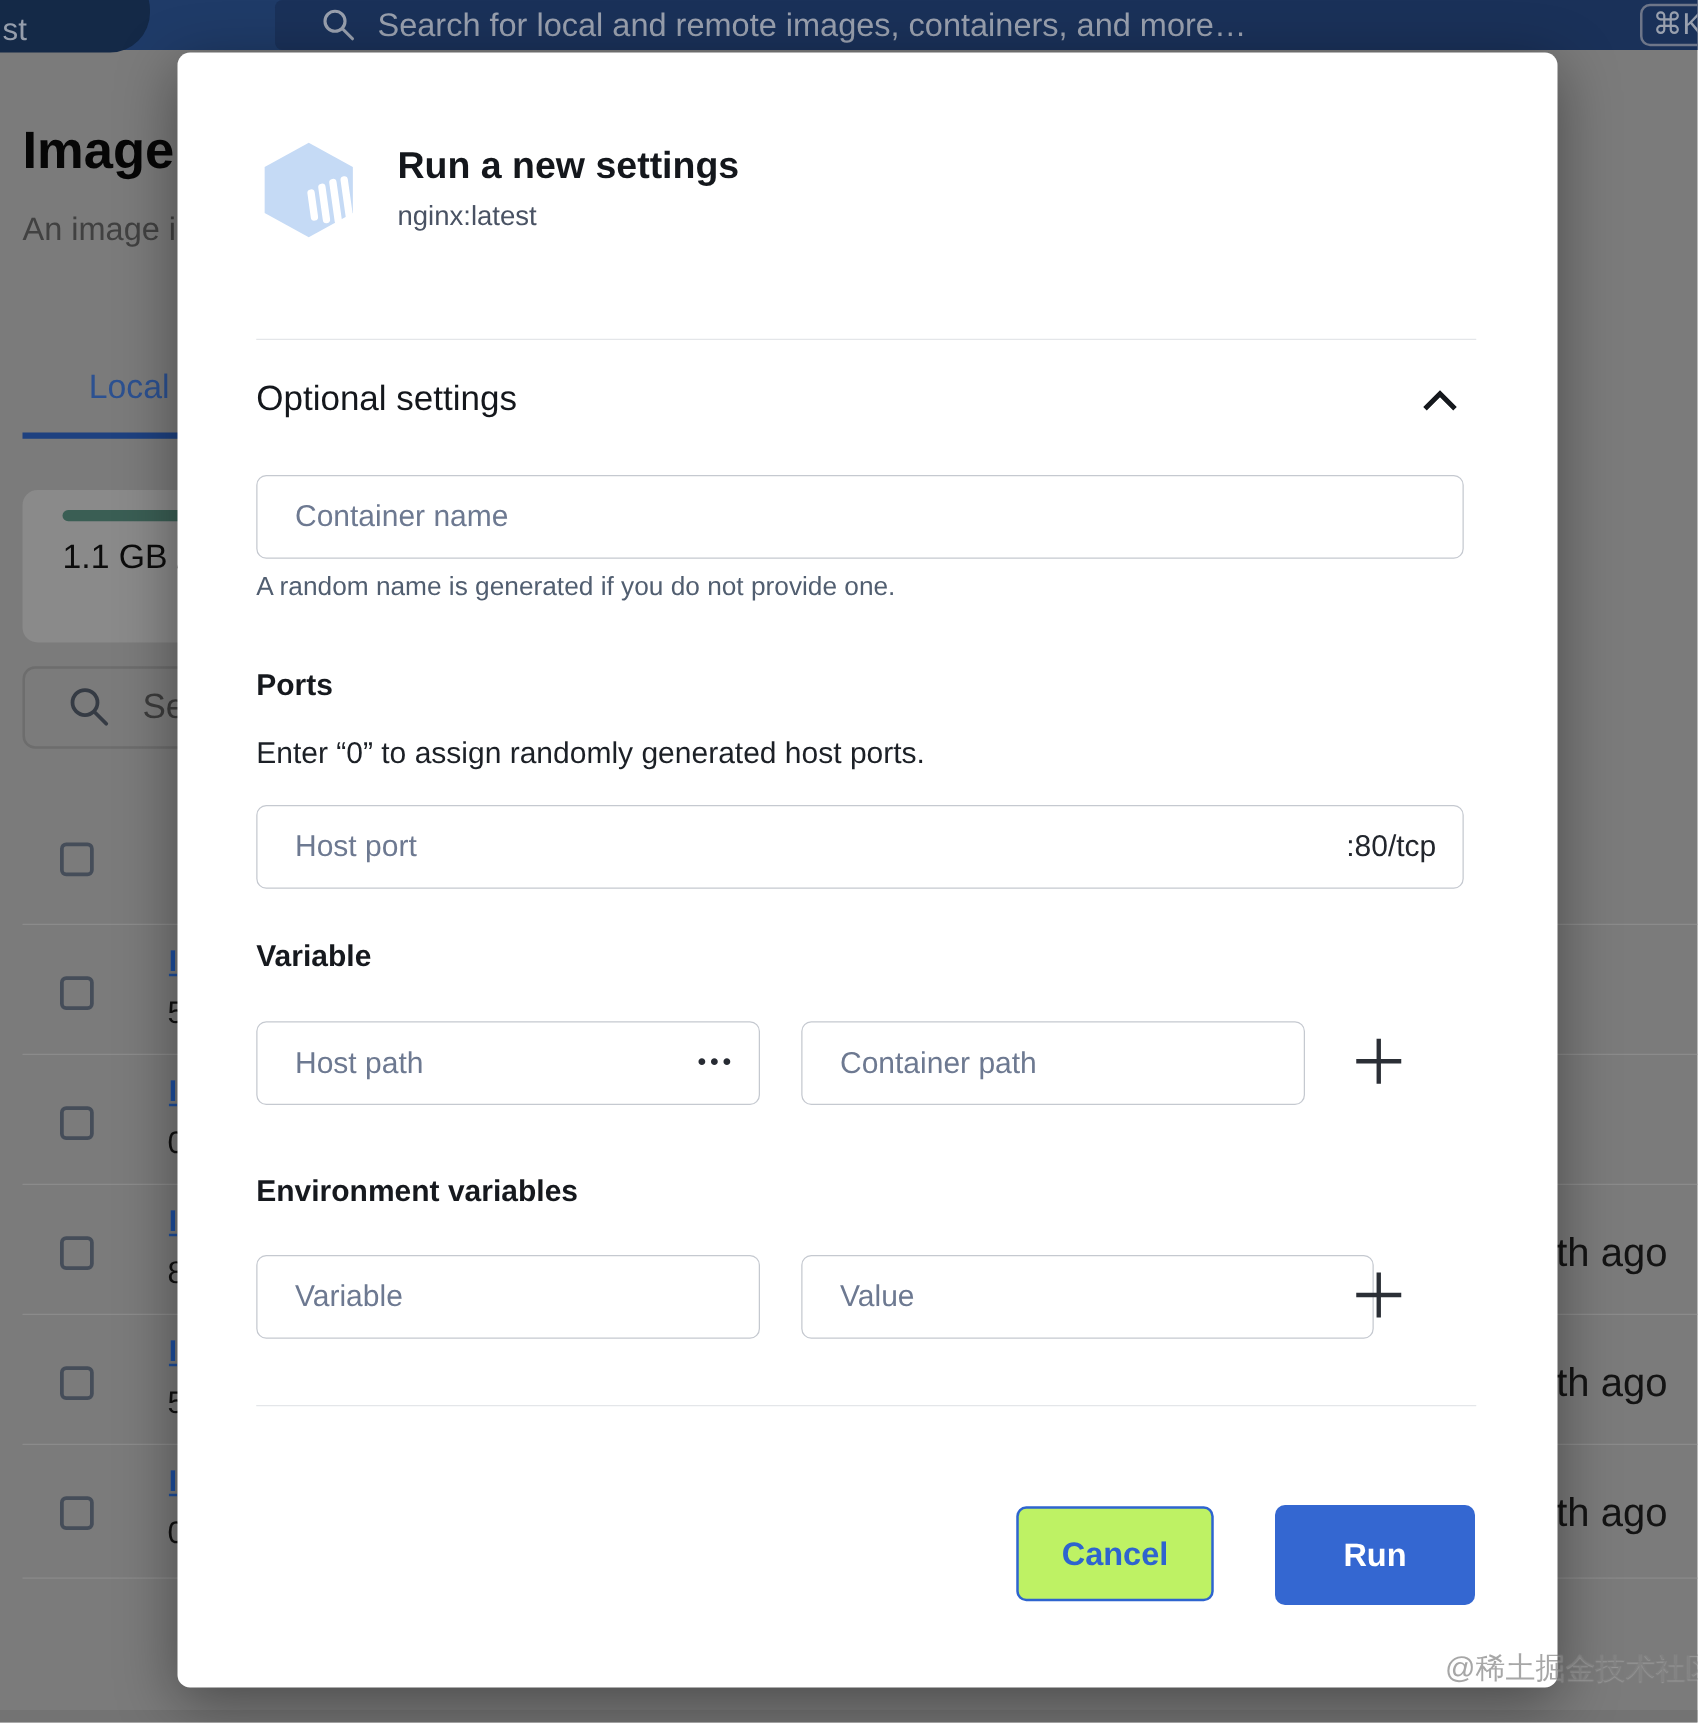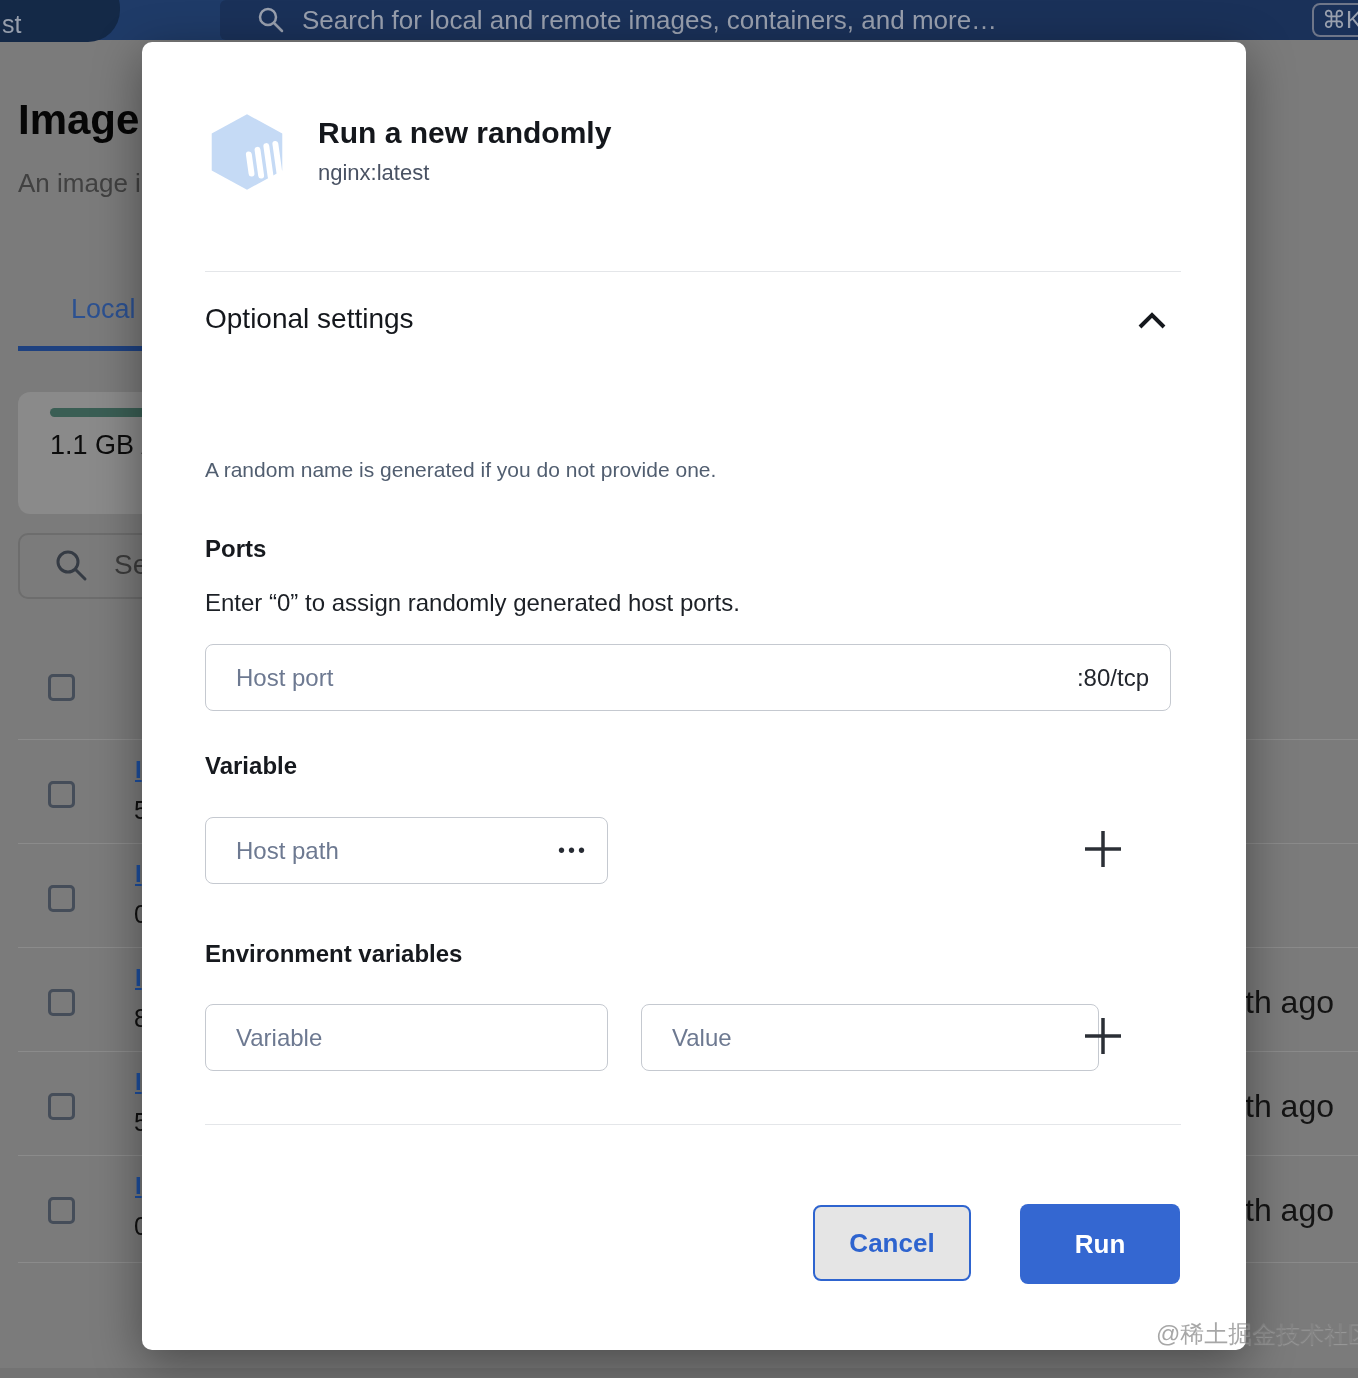--- a/index.html
+++ b/index.html
@@ -60,21 +60,21 @@
   .dots{position:absolute;right:20px;top:0;line-height:66px;font-size:20px;letter-spacing:3px;color:#272b33;
         background:none;border:none;padding:0;cursor:pointer;font-family:"Liberation Sans", sans-serif;}
   .w-containerpath{position:absolute;left:499px;top:775px;width:403px;}
   .plusbtn{position:absolute;width:48px;height:48px;background:none;border:none;padding:0;cursor:pointer;}
   .plus-vol{left:937px;top:784px;}
   .h-env{top:898px;}
   .w-variable{position:absolute;left:63px;top:962px;width:403px;}
   .w-value{position:absolute;left:499px;top:962px;width:458px;}
   .plus-env{left:937px;top:971px;}
   .m-div2{position:absolute;left:63px;top:1082px;width:976px;height:1px;background:#e4e6e9;}
-  .btn-cancel{position:absolute;left:671px;top:1163px;width:158px;height:76px;background:#e5e5e5;
+  .btn-cancel{position:absolute;left:671px;top:1163px;width:158px;height:76px;background:#bef264;
               border:2.5px solid #2e64cf;border-radius:8px;color:#2e64cf;font-size:26px;font-weight:bold;
               font-family:"Liberation Sans", sans-serif;cursor:pointer;}
   .btn-run{position:absolute;left:878px;top:1162px;width:160px;height:80px;background:#3467d1;border:none;
            border-radius:8px;color:#ffffff;font-size:26px;font-weight:bold;
            font-family:"Liberation Sans", sans-serif;cursor:pointer;}
   
   .watermark{position:absolute;left:1156px;top:1318px;z-index:20;font-size:24px;color:rgba(120,120,120,0.65);
              text-shadow:0 1px 1px rgba(255,255,255,0.25);white-space:nowrap;}
 </style>
 </head>
@@ -151,48 +151,54 @@
 
   <svg class="m-icon" width="84" height="80" viewBox="0 0 100 94">
     <polygon points="50,2 92,25 92,69 50,92 8,69 8,25" fill="#c5daf5"></polygon>
     <g fill="#ffffff" transform="rotate(-8 70 58)">
       <rect x="50" y="44" width="7" height="30" rx="3.5"></rect>
       <rect x="61" y="40" width="7" height="38" rx="3.5"></rect>
       <rect x="72" y="37" width="7" height="44" rx="3.5"></rect>
       <rect x="83" y="36" width="7" height="42" rx="3.5"></rect>
     </g>
   </svg>
-  <div class="m-title">Run a new randomly</div>
+  <div class="m-title">Run a new settings</div>
   <div class="m-subtitle">nginx:latest</div>
 
   <div class="m-div1"></div>
 
   <div class="m-optional">Optional settings</div>
   <button class="m-collapse">
     <svg width="30" height="22" viewBox="0 0 30 22">
       <polyline points="3,17 15,5 27,17" fill="none" stroke="#15181d" stroke-width="4"></polyline>
     </svg>
   </button>
 
+  <div class="w-name" style="position:absolute;">
+    <input class="m-input" type="text" placeholder="Container name" style="">
+  </div>
   <div class="m-helper">A random name is generated if you do not provide one.</div>
 
   <div class="m-h h-ports">Ports</div>
   <div class="m-portdesc">Enter “0” to assign randomly generated host ports.</div>
   <div class="w-port">
     <input class="m-input" type="text" placeholder="Host port" style="">
     <span class="port-suffix">:80/tcp</span>
   </div>
 
   <div class="m-h h-volumes">Variable</div>
   <div class="w-hostpath">
     <input class="m-input" type="text" style="padding-right: 70px;" placeholder="Host path">
     <button class="dots">
       <span>•••</span>
     </button>
   </div>
+  <div class="w-containerpath">
+    <input class="m-input" type="text" placeholder="Container path" style="">
+  </div>
   <button class="plusbtn plus-vol">
     <svg width="44" height="44" viewBox="0 0 44 44">
       <line x1="22" y1="4" x2="22" y2="40" stroke="#2b2f36" stroke-width="3.5"></line>
       <line x1="4" y1="22" x2="40" y2="22" stroke="#2b2f36" stroke-width="3.5"></line>
     </svg>
   </button>
 
   <div class="m-h h-env">Environment variables</div>
   <div class="w-variable">
     <input class="m-input" type="text" placeholder="Variable" style="">

